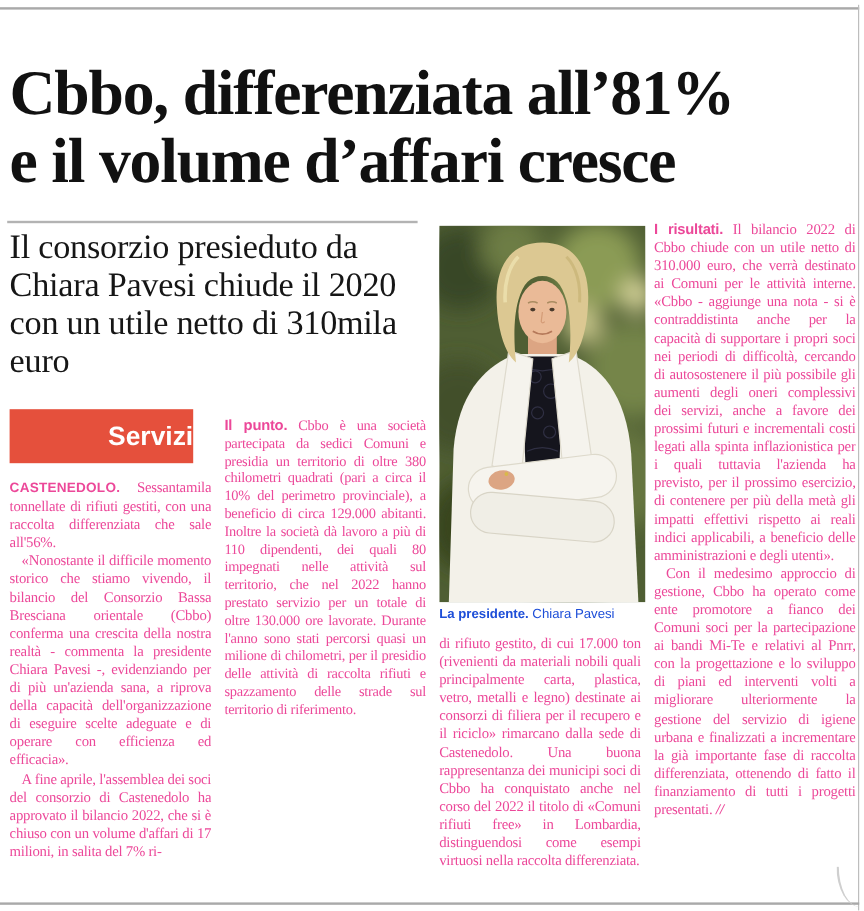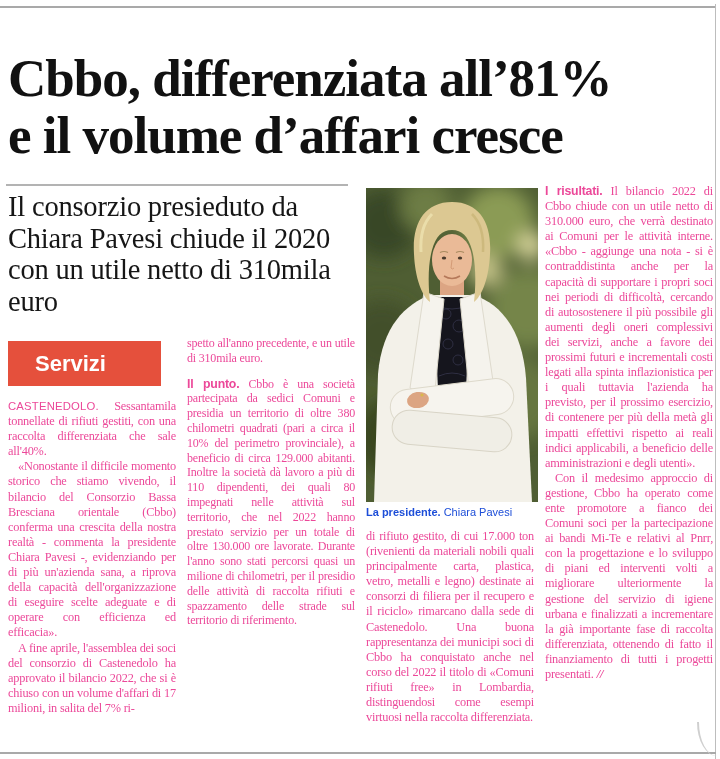--- a/index.html
+++ b/index.html
@@ -18,35 +18,35 @@
     color:#111111;font-family:"Liberation Serif",serif;
   }
   .deck-rule{position:absolute;left:6px;top:184px;width:342px;height:2px;background:#b3b3b3;}
   .deck{
     position:absolute;left:8px;top:191px;width:348px;
     font-size:28.5px;line-height:31.5px;color:#161616;letter-spacing:-0.2px;
   }
   .section-label{
     position:absolute;left:8px;top:341px;width:153px;height:45px;box-sizing:border-box;
     display:flex;align-items:center;padding-left:27px;
-    color:#ffffff;font-family:"Liberation Sans",sans-serif;font-weight:700;font-size:22px;
+    color:#ffffff;font-family:"Liberation Sans",sans-serif;font-weight:700;font-size:22px;justify-content:flex-end;
   }
   .col{
     position:absolute;width:168px;overflow:hidden;
     font-size:12.3px;line-height:15.1px;text-align:justify;letter-spacing:-0.2px;
     color:#ec4899;
   }
   .col p{margin:0;}
   .col .indent{text-indent:10px;}
   .col .gap{margin-top:11px;}
   .col1{left:8px;top:399px;height:352px;}
   .col2{left:187px;top:336px;height:418px;font-size:12px;line-height:14.8px;}
   .col3{left:366px;top:529px;height:224px;}
   .col4{left:545px;top:184px;height:567px;}
-  .kicker{font-family:"Liberation Sans",sans-serif;font-weight:400;font-size:11.3px;letter-spacing:0.2px;}
+  .kicker{font-family:"Liberation Sans",sans-serif;font-weight:700;font-size:11.3px;letter-spacing:0.2px;}
   .lead{font-family:"Liberation Sans",sans-serif;font-weight:700;font-size:12.3px;}
   .end-mark{font-weight:700;font-style:italic;margin-left:3px;}
   .photo{position:absolute;left:366px;top:188px;width:172px;height:314px;overflow:hidden;}
   .photo svg{display:block;}
   .caption{
     position:absolute;left:366px;top:506px;width:172px;
     font-family:"Liberation Sans",sans-serif;font-size:11px;color:#1d4ed8;
   }
   .caption .cap-lead{font-weight:700;}
 </style>
@@ -65,27 +65,26 @@
   <div class="deck-rule"></div>
 
   <div class="deck">Il consorzio presieduto da Chiara Pavesi chiude il 2020 con un utile netto di 310mila euro</div>
 
   <div class="section-label" style="background:#e5503c;">
     <span>Servizi</span>
   </div>
 
   <div class="col col1">
     <p><span class="kicker">CASTENEDOLO.</span>
-      <span>Sessantamila tonnellate di rifiuti gestiti, con una raccolta differenziata che sale all'40%.</span></p>
+      <span>Sessantamila tonnellate di rifiuti gestiti, con una raccolta differenziata che sale all'56%.</span></p>
     <p class="indent">«Nonostante il difficile momento storico che stiamo vivendo, il bilancio del Consorzio Bassa Bresciana orientale (Cbbo) conferma una crescita della nostra realtà - commenta la presidente Chiara Pavesi -, evidenziando per di più un'azienda sana, a riprova della capacità dell'organizzazione di eseguire scelte adeguate e di operare con efficienza ed efficacia».</p>
     <p class="indent">A fine aprile, l'assemblea dei soci del consorzio di Castenedolo ha approvato il bilancio 2022, che si è chiuso con un volume d'affari di 17 milioni, in salita del 7% ri-</p>
   </div>
 
   <div class="col col2">
-    <p>spetto all'anno precedente, e un utile di 310mila euro.</p>
     <p class="gap"><span class="lead">Il punto.</span>
       <span>Cbbo è una società partecipata da sedici Comuni e presidia un territorio di oltre 380 chilometri quadrati (pari a circa il 10% del perimetro provinciale), a beneficio di circa 129.000 abitanti. Inoltre la società dà lavoro a più di 110 dipendenti, dei quali 80 impegnati nelle attività sul territorio, che nel 2022 hanno prestato servizio per un totale di oltre 130.000 ore lavorate. Durante l'anno sono stati percorsi quasi un milione di chilometri, per il presidio delle attività di raccolta rifiuti e spazzamento delle strade sul territorio di riferimento.</span></p>
   </div>
 
   <div class="photo">
     <svg width="172" height="314" viewBox="0 0 172 314" xmlns="http://www.w3.org/2000/svg">
       <defs>
         <filter id="blur" x="-40%" y="-40%" width="180%" height="180%">
           <feGaussianBlur stdDeviation="9"></feGaussianBlur>
         </filter>

